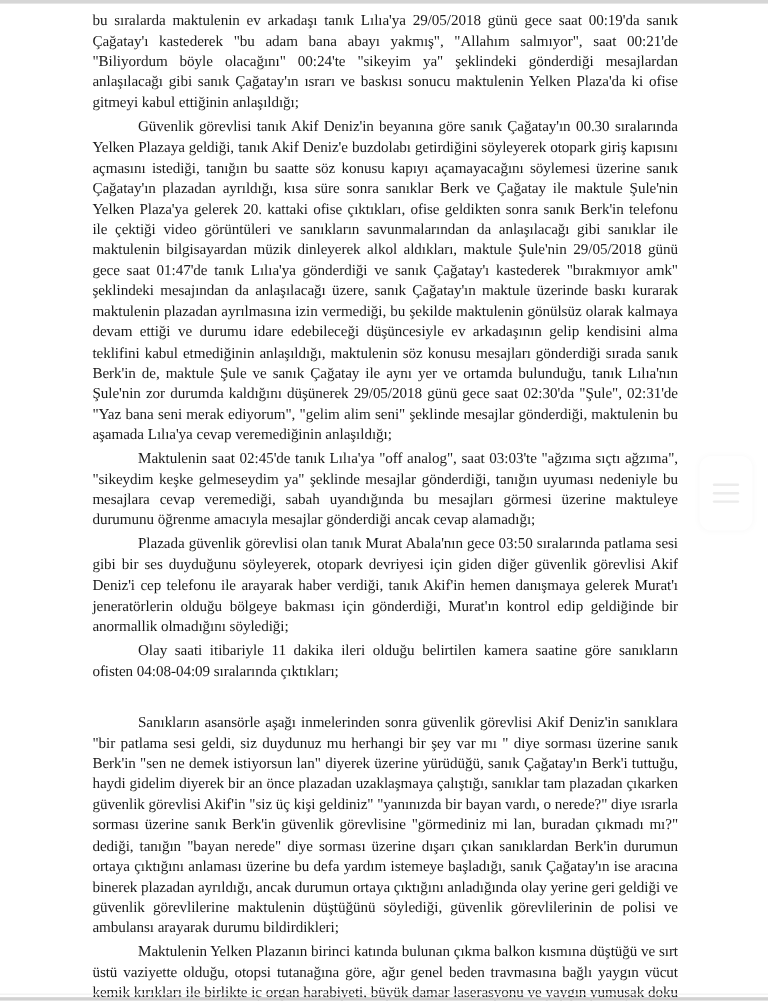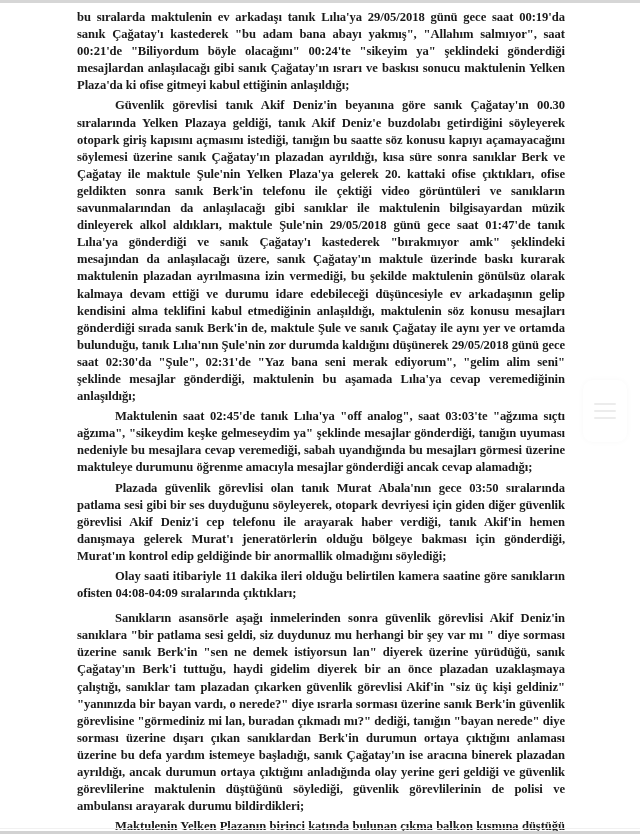--- a/index.html
+++ b/index.html
@@ -40,30 +40,29 @@
       width: 488px;
       font-size: 12.6px;
       line-height: 17.1px;
       text-align: justify;
       letter-spacing: -0.05px;
     }
     .page p {
       margin: 0 0 3px 0;
       text-indent: 0;
       hyphens: none;
-      font-weight: bold;
     }
     .page p.indent {
       text-indent: 38px;
     }
     .page p.first {
       margin-bottom: 3px;
     }
     .page p.gap-after {
-      margin-bottom: 8px;
+      margin-bottom: 26px;
     }
     .overlay-menu {
       position: absolute;
       left: 583px;
       top: 380px;
       width: 44px;
       height: 62px;
       border-radius: 10px;
       background: rgba(255,255,255,0.0);
       box-shadow: 0 0 6px rgba(0,0,0,0.03);

